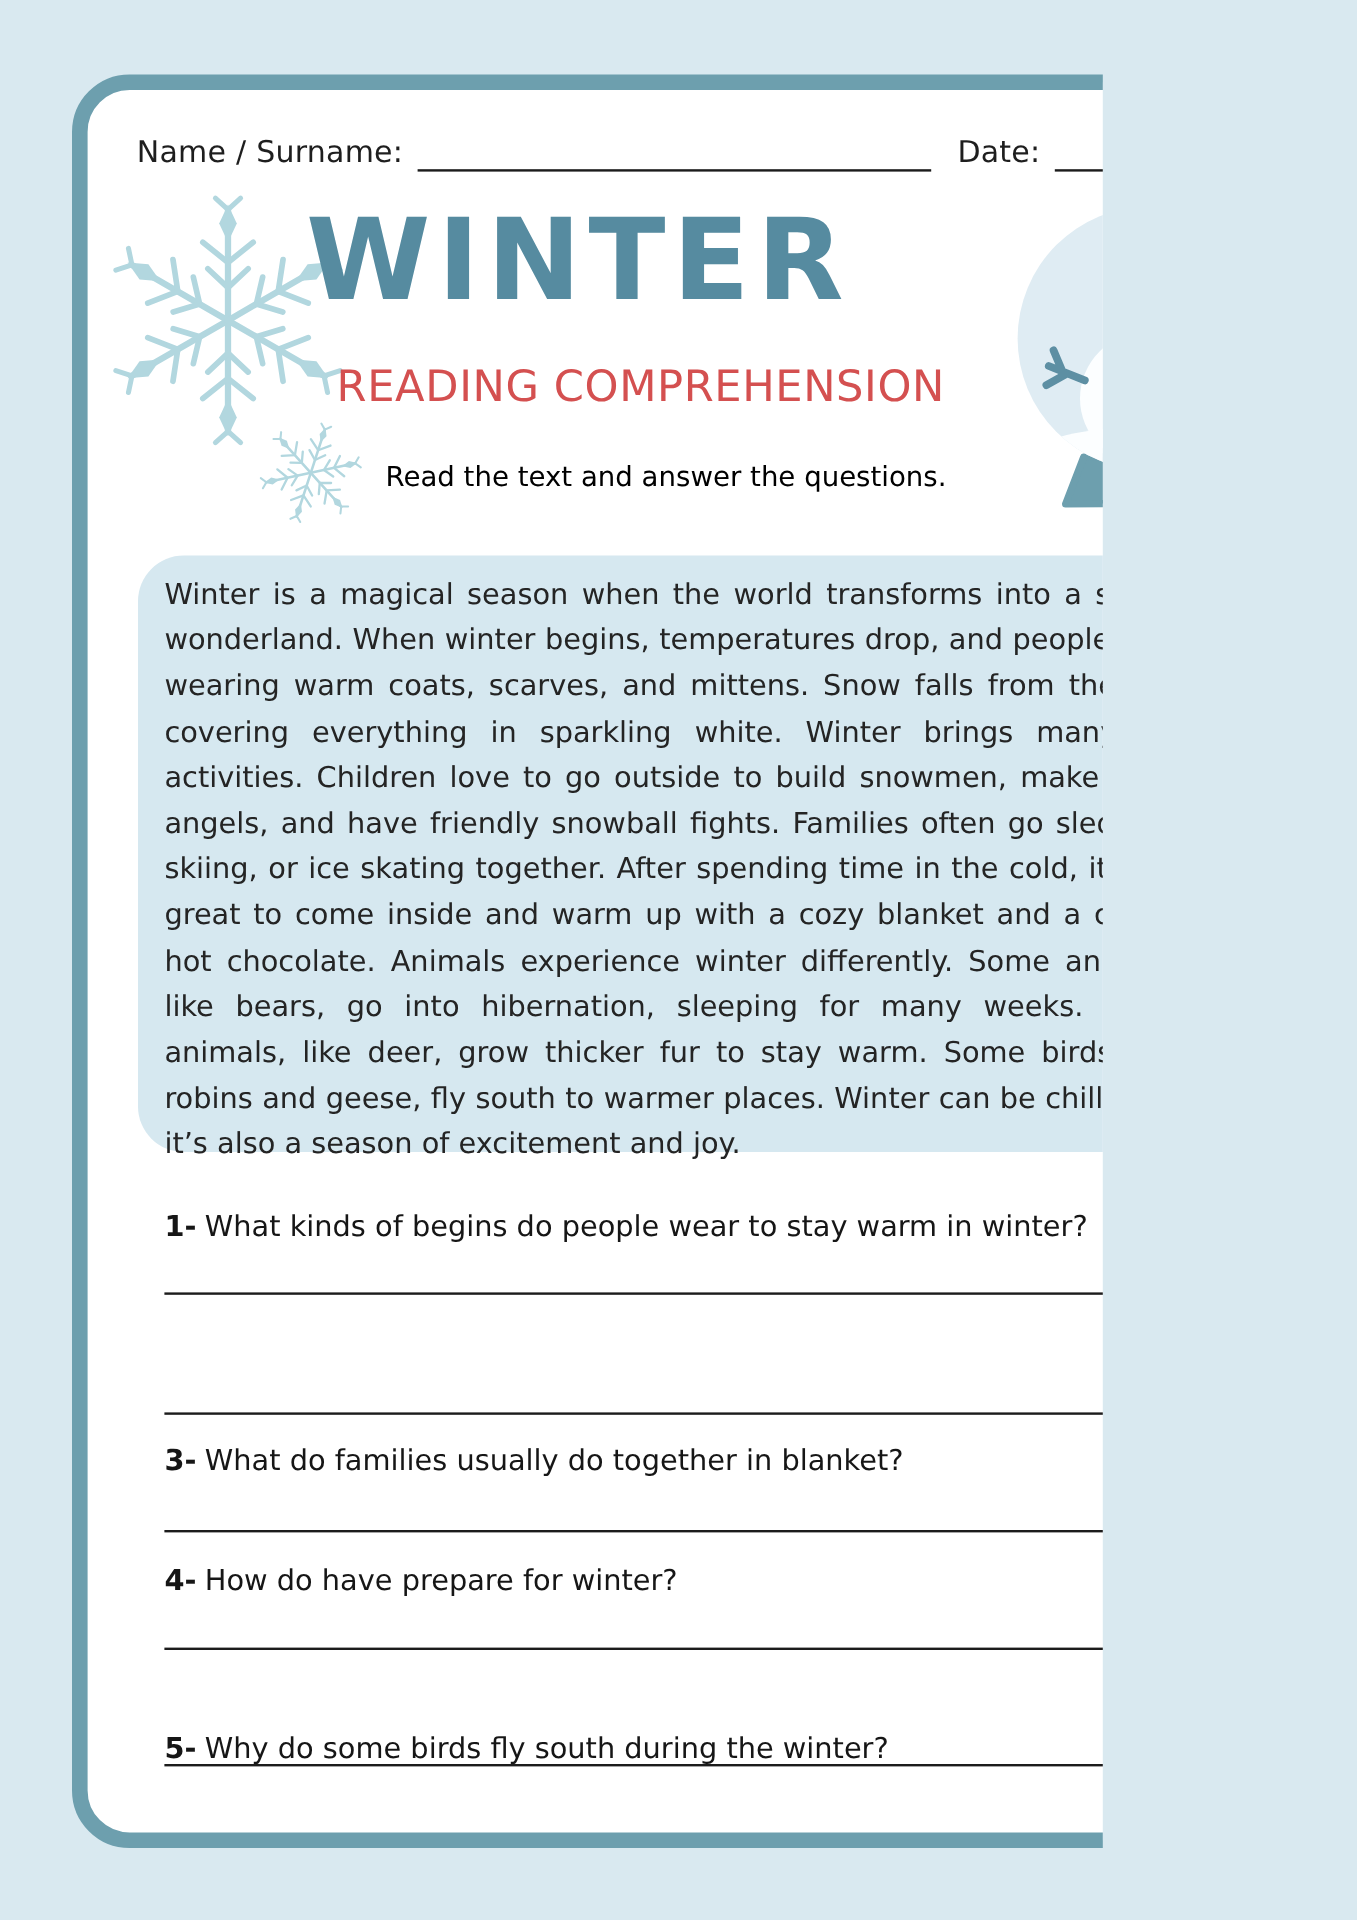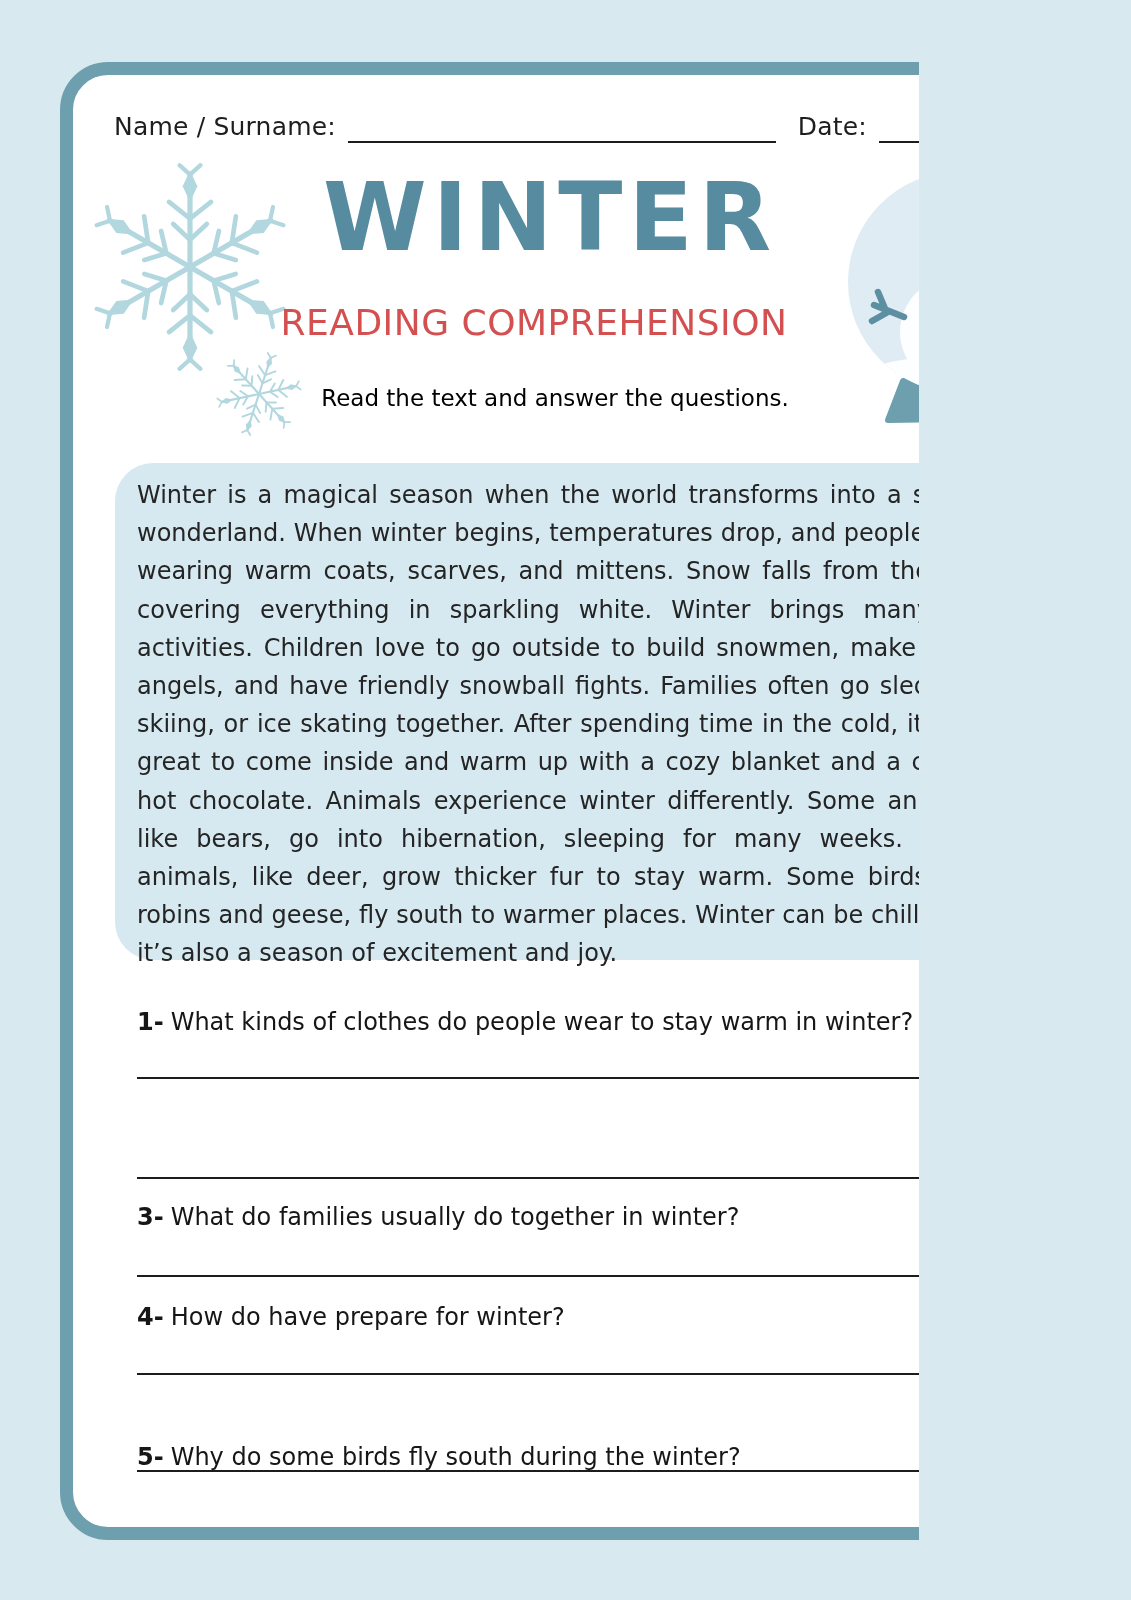--- a/index.html
+++ b/index.html
@@ -38,21 +38,21 @@
   .fill-line{border-bottom:2px solid #1c1c1c;height:32px;}
   .name-line{flex:1;margin:0 22px 0 12px;}
   .date-line{width:138px;margin-left:12px;}
   
   .flake-big{position:absolute;left:12px;top:87px;width:210px;height:210px;}
   .flake-small{position:absolute;left:143px;top:276px;width:86px;height:86px;}
   .snowglobe{position:absolute;left:757px;top:90px;width:240px;height:265px;}
   
   .title{
     position:absolute;left:182px;top:94px;width:590px;
-    text-align:center;font-size:94px;font-weight:bold;line-height:1.05;
+    font-size:94px;font-weight:bold;line-height:1.05;
     color:var(--title);letter-spacing:6px;
   }
   .subtitle{
     position:absolute;left:141px;top:228px;width:640px;
     text-align:center;font-size:36px;font-weight:normal;line-height:1.1;
     color:var(--red);letter-spacing:.5px;
   }
   .instruction{
     position:absolute;left:182px;top:310px;width:600px;
     text-align:center;font-size:23px;color:#000000;
@@ -175,28 +175,28 @@
         <ellipse class="shine" cx="196" cy="62" rx="13" ry="42" transform="rotate(38 196 62)"></ellipse>
         <ellipse class="shine" cx="221" cy="123" rx="5" ry="16" transform="rotate(28 221 123)"></ellipse>
       </g>
     </svg>
 
     <div class="passage-box">
       <p>Winter is a magical season when the world transforms into a snowy wonderland. When winter begins, temperatures drop, and people start wearing warm coats, scarves, and mittens. Snow falls from the sky, covering everything in sparkling white. Winter brings many fun activities. Children love to go outside to build snowmen, make snow angels, and have friendly snowball fights. Families often go sledding, skiing, or ice skating together. After spending time in the cold, it feels great to come inside and warm up with a cozy blanket and a cup of hot chocolate. Animals experience winter differently. Some animals, like bears, go into hibernation, sleeping for many weeks. Other animals, like deer, grow thicker fur to stay warm. Some birds, like robins and geese, fly south to warmer places. Winter can be chilly, but it’s also a season of excitement and joy.</p>
     </div>
 
     <div class="question q1">
-      <span class="qnum">1-</span><span>What kinds of clothes do people wear to stay warm in winter?</span>
+      <span class="qnum">1-</span><span>What kinds of begins do people wear to stay warm in winter?</span>
     </div>
     <div class="answer-line l1"></div>
 
     <div class="answer-line l2"></div>
 
     <div class="question q3">
-      <span class="qnum">3-</span><span>What do families usually do together in winter?</span>
+      <span class="qnum">3-</span><span>What do families usually do together in blanket?</span>
     </div>
     <div class="answer-line l3"></div>
 
     <div class="question q4">
       <span class="qnum">4-</span><span>How do have prepare for winter?</span>
     </div>
     <div class="answer-line l4"></div>
 
     <div class="question q5">
       <span class="qnum">5-</span><span>Why do some birds fly south during the winter?</span>

